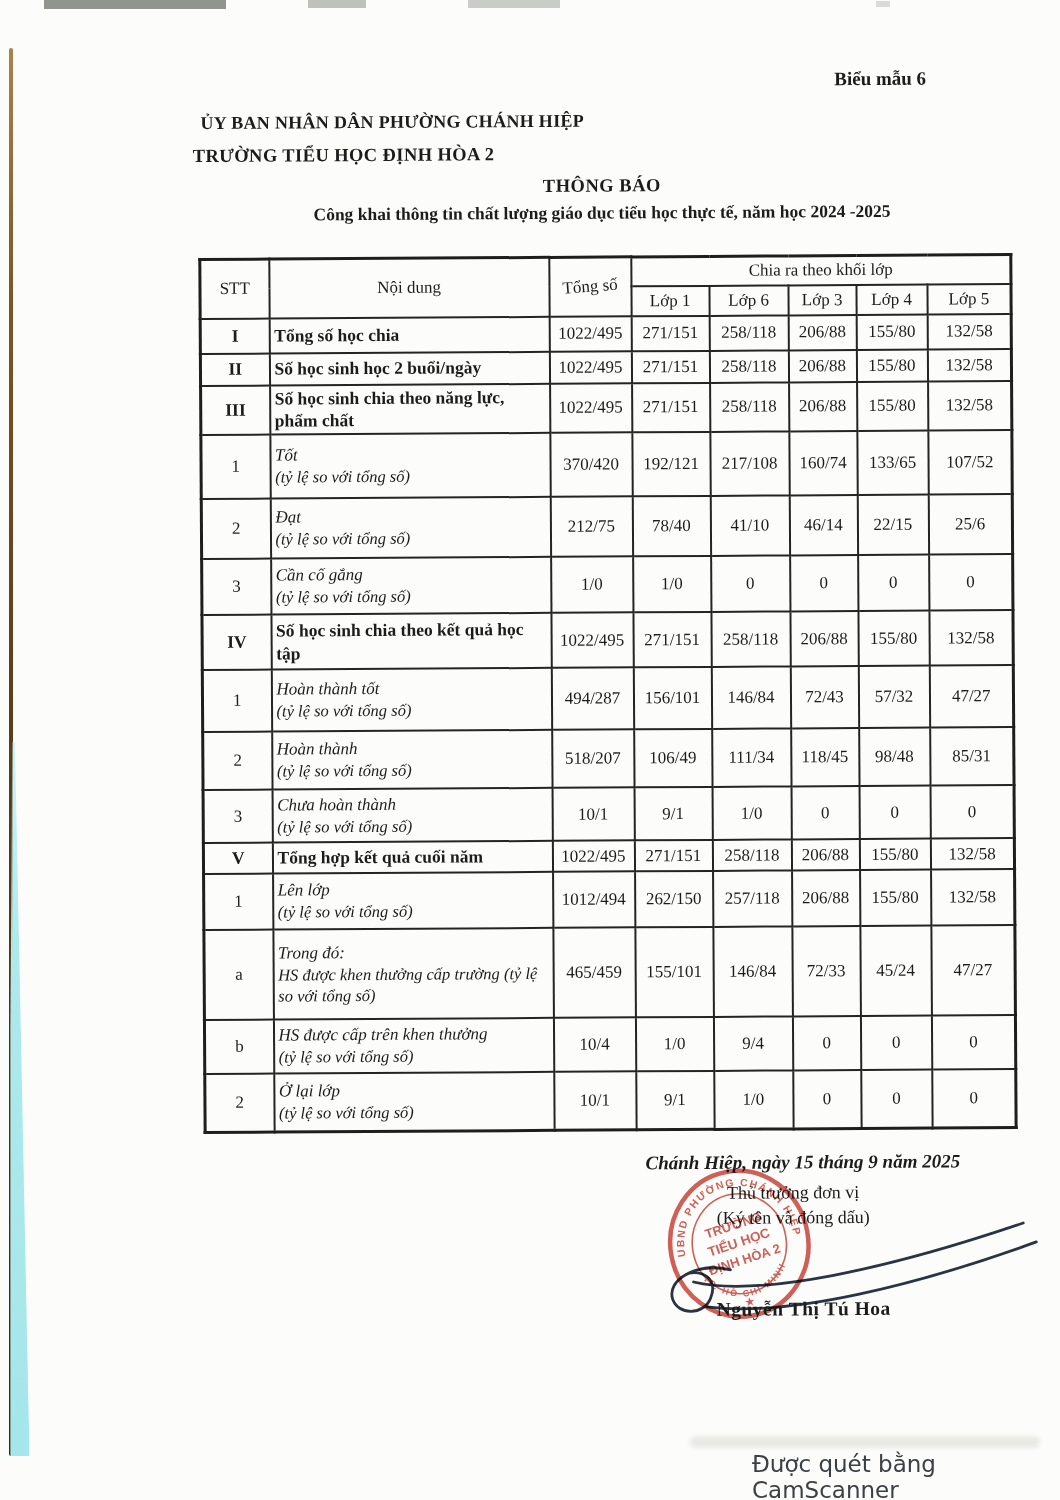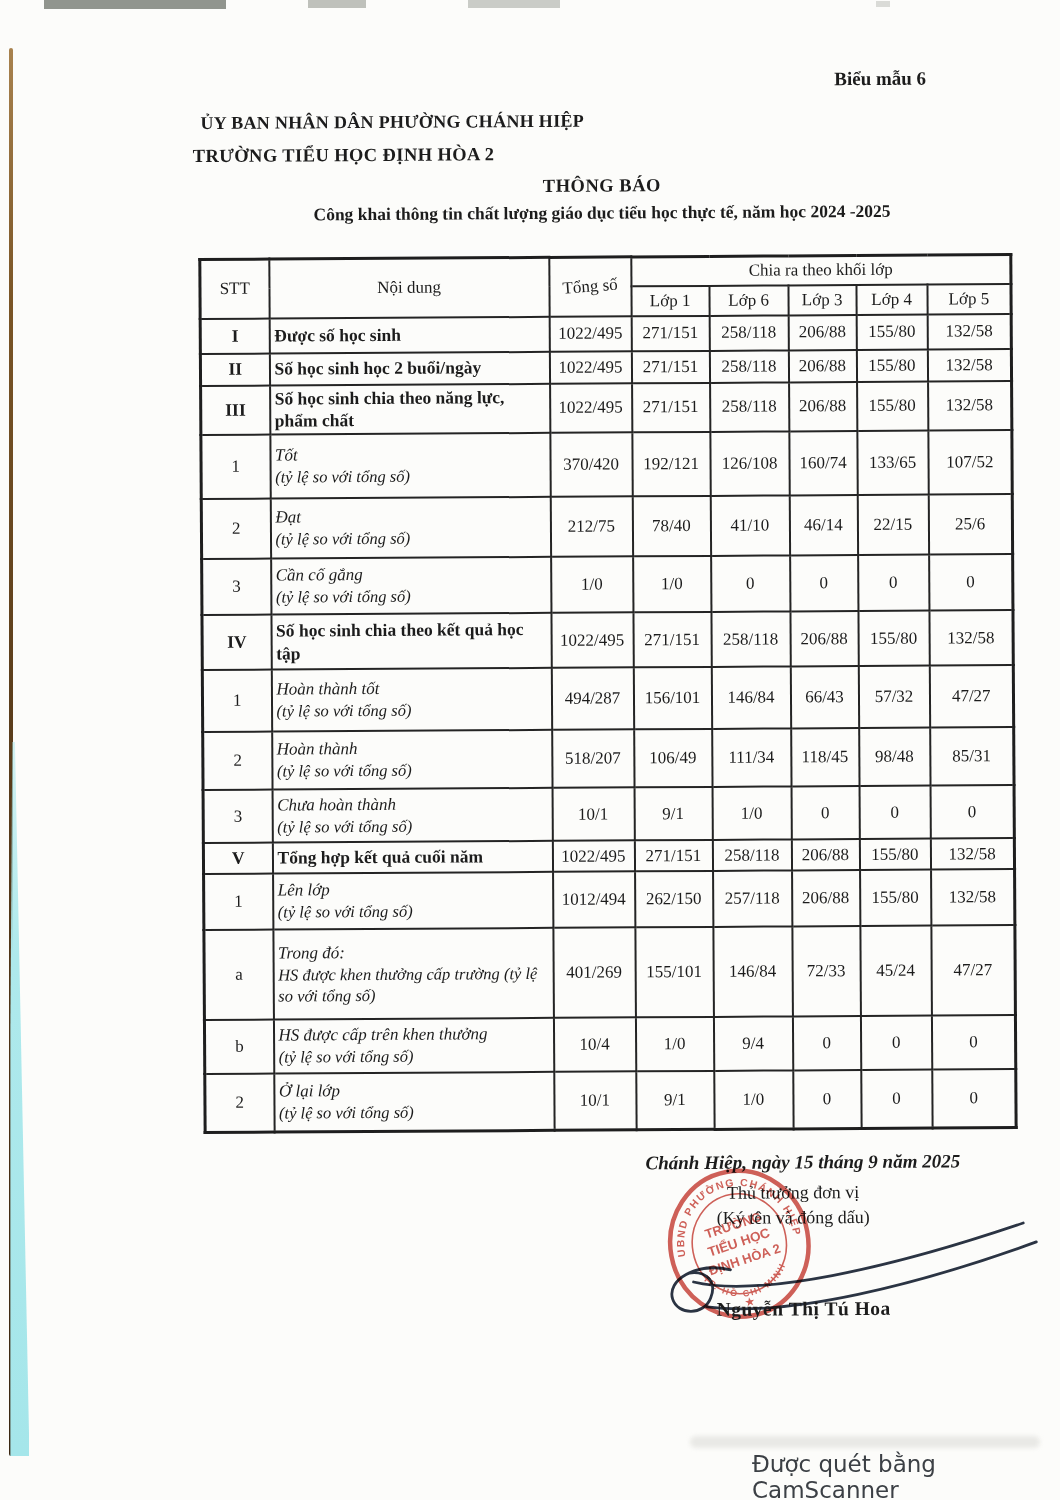--- a/index.html
+++ b/index.html
@@ -112,21 +112,21 @@
       <tr style="height:30px">
         <th class="hdr">Lớp 1</th>
         <th class="hdr">Lớp 6</th>
         <th class="hdr">Lớp 3</th>
         <th class="hdr">Lớp 4</th>
         <th class="hdr">Lớp 5</th>
       </tr>
 
       <tr class="section" style="height:35px">
         <td class="stt">I</td>
-        <td class="lbl"><span class="t">Được số học sinh</span></td>
+        <td class="lbl"><span class="t">Tổng số học chia</span></td>
         <td class="val">1022/495</td>
         <td class="val">271/151</td>
         <td class="val">258/118</td>
         <td class="val">206/88</td>
         <td class="val">155/80</td>
         <td class="val">132/58</td>
       </tr>
       <tr class="section" style="height:32px">
         <td class="stt">II</td>
         <td class="lbl"><span class="t">Số học sinh học 2 buổi/ngày</span></td>
@@ -148,21 +148,21 @@
         <td class="val">132/58</td>
       </tr>
       <tr class="sub" style="height:64px">
         <td class="stt">1</td>
         <td class="lbl">
               <div class="t">Tốt</div>
               <div class="n">(tỷ lệ so với tổng số)</div>
             </td>
         <td class="val">370/420</td>
         <td class="val">192/121</td>
-        <td class="val">126/108</td>
+        <td class="val">217/108</td>
         <td class="val">160/74</td>
         <td class="val">133/65</td>
         <td class="val">107/52</td>
       </tr>
       <tr class="sub" style="height:60px">
         <td class="stt">2</td>
         <td class="lbl">
               <div class="t">Đạt</div>
               <div class="n">(tỷ lệ so với tổng số)</div>
             </td>
@@ -198,21 +198,21 @@
       </tr>
       <tr class="sub" style="height:62px">
         <td class="stt">1</td>
         <td class="lbl">
               <div class="t">Hoàn thành tốt</div>
               <div class="n">(tỷ lệ so với tổng số)</div>
             </td>
         <td class="val">494/287</td>
         <td class="val">156/101</td>
         <td class="val">146/84</td>
-        <td class="val">66/43</td>
+        <td class="val">72/43</td>
         <td class="val">57/32</td>
         <td class="val">47/27</td>
       </tr>
       <tr class="sub" style="height:58px">
         <td class="stt">2</td>
         <td class="lbl">
               <div class="t">Hoàn thành</div>
               <div class="n">(tỷ lệ so với tổng số)</div>
             </td>
         <td class="val">518/207</td>
@@ -257,21 +257,21 @@
         <td class="val">206/88</td>
         <td class="val">155/80</td>
         <td class="val">132/58</td>
       </tr>
       <tr class="sub" style="height:90px">
         <td class="stt">a</td>
         <td class="lbl">
               <div class="t">Trong đó:</div>
               <div class="n">HS được khen thưởng cấp trường (tỷ lệ so với tổng số)</div>
             </td>
-        <td class="val">401/269</td>
+        <td class="val">465/459</td>
         <td class="val">155/101</td>
         <td class="val">146/84</td>
         <td class="val">72/33</td>
         <td class="val">45/24</td>
         <td class="val">47/27</td>
       </tr>
       <tr class="sub" style="height:54px">
         <td class="stt">b</td>
         <td class="lbl">
               <div class="t">HS được cấp trên khen thưởng</div>

